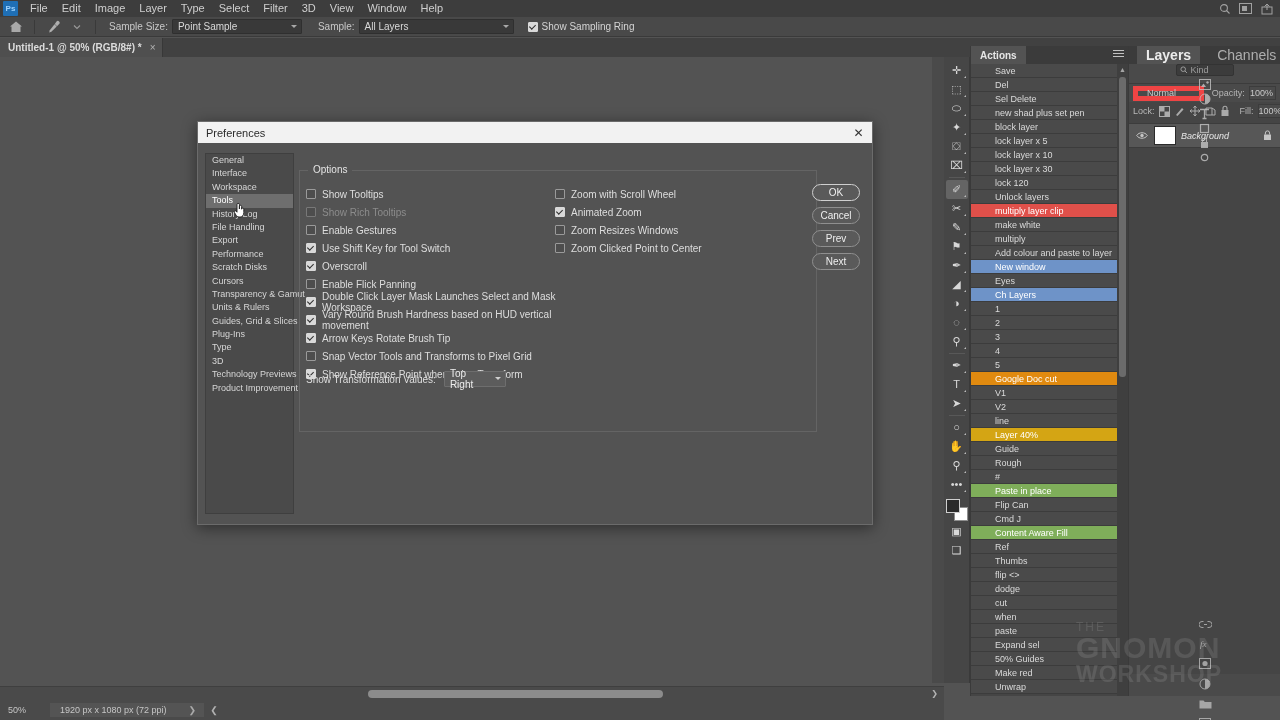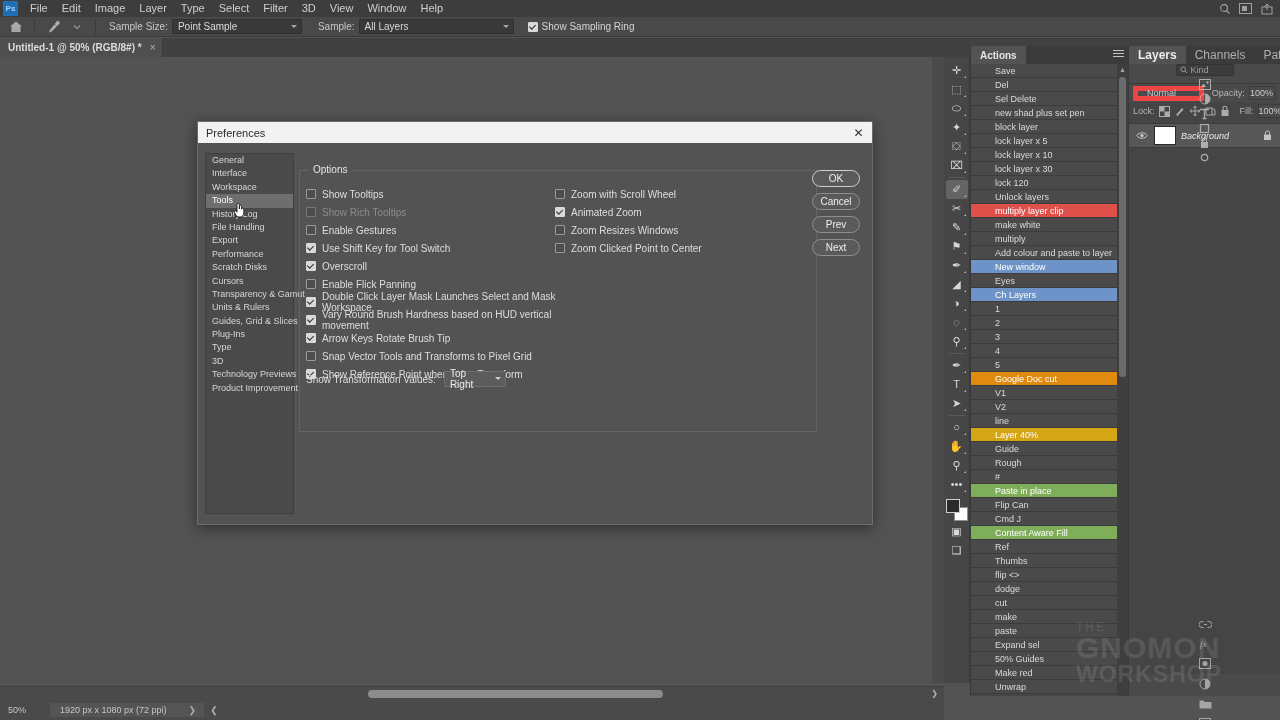--- a/index.html
+++ b/index.html
@@ -109,21 +109,21 @@
   }
   .actions-scroll .arw { height: 11px; display: flex; align-items: center; justify-content: center; color: #a5a5a5; font-size: 7px; }
   .actions-thumb { position: absolute; left: 2px; top: 13px; width: 7px; height: 300px; background: #6b6b6b; border-radius: 3px; }
 
   
   .layers-panel {
     position: absolute; top: 46px; left: 1128px; width: 152px; height: 650px;
     background: #454545; border-left: 1px solid #3a3a3a;
   }
   .lp-tabs { height: 18px; background: #3b3b3b; display: flex; align-items: flex-end; }
-  .lp-tab { height: 18px; padding: 0 9px; font-size: 12px; color: #aeaeae; display: flex; align-items: center; }
+  .lp-tab { height: 18px; padding: 0 9px; font-size: 14px; color: #aeaeae; display: flex; align-items: center; margin-left: 8px; }
   .lp-tab.active { background: #535353; color: #ececec; font-weight: bold; }
   .lp-filter { height: 20px; background: #4a4a4a; display: flex; align-items: center; padding: 0 4px; gap: 3px; border-bottom: 1px solid #3c3c3c; flex-direction: column; }
   .lp-search {
     width: 58px; height: 15px; background: #3c3c3c; border: 1px solid #333;
     display: flex; align-items: center; gap: 3px; padding: 0 3px; font-size: 9px; color: #9d9d9d;
     border-radius: 2px;
   }
   .lp-ficon { width: 15px; height: 15px; display: flex; align-items: center; justify-content: center; opacity: .82; }
   .lp-blend { height: 18px; display: flex; align-items: center; padding: 0 4px; gap: 4px; background: #4a4a4a; }
   .blend-select { width: 76px; height: 15px; background: #4a4a4a; border: 5px solid #ef4444; font-size: 9px; color: #c9c9c9; display: flex; align-items: center; padding: 0 9px; }
@@ -203,21 +203,21 @@
     font-size: 10px; color: #dedede;
   }
   .dlg-select {
     width: 62px; height: 16px; background: #5c5c5c; border: 1px solid #6e6e6e;
     font-size: 10px; color: #ededed; display: flex; align-items: center; padding: 0 14px 0 5px;
     position: relative; border-radius: 1px;
   }
   .dlg-select .caret { position: absolute; right: 4px; top: 50%; margin-top: -2px;
     border-left: 3px solid transparent; border-right: 3px solid transparent; border-top: 3px solid #cfcfcf; }
 
-  .dlg-buttons { position: absolute; right: 12px; top: 27px; width: 48px; }
+  .dlg-buttons { position: absolute; right: 12px; top: 41px; width: 48px; }
   .dlg-btn {
     width: 48px; height: 17px; margin-bottom: 6px; border-radius: 9px;
     background: #5a5a5a; border: 1px solid #8f8f8f; color: #efefef; font-size: 10px;
     display: flex; align-items: center; justify-content: center;
   }
   .dlg-btn.primary { border-color: #cfcfcf; border-width: 1.5px; }
 
   
   .cursor-hand {
     position: absolute; left: 233px; top: 202px; width: 13px; height: 16px; z-index: 50;
@@ -466,21 +466,21 @@
         <div class="action-row">#</div>
         <div class="action-row" style="background: rgb(127, 174, 90); color: rgb(255, 255, 255);">Paste in place</div>
         <div class="action-row">Flip Can</div>
         <div class="action-row">Cmd J</div>
         <div class="action-row" style="background: rgb(127, 174, 90); color: rgb(255, 255, 255);">Content Aware Fill</div>
         <div class="action-row">Ref</div>
         <div class="action-row">Thumbs</div>
         <div class="action-row">flip &lt;&gt;</div>
         <div class="action-row">dodge</div>
         <div class="action-row">cut</div>
-        <div class="action-row">make</div>
+        <div class="action-row">when</div>
         <div class="action-row">paste</div>
         <div class="action-row">Expand sel</div>
         <div class="action-row">50% Guides</div>
         <div class="action-row">Make red</div>
         <div class="action-row">Unwrap</div>
       </div>
     <div class="actions-scroll">
       <div class="arw">▲</div>
       <div class="actions-thumb"></div>
     </div>

